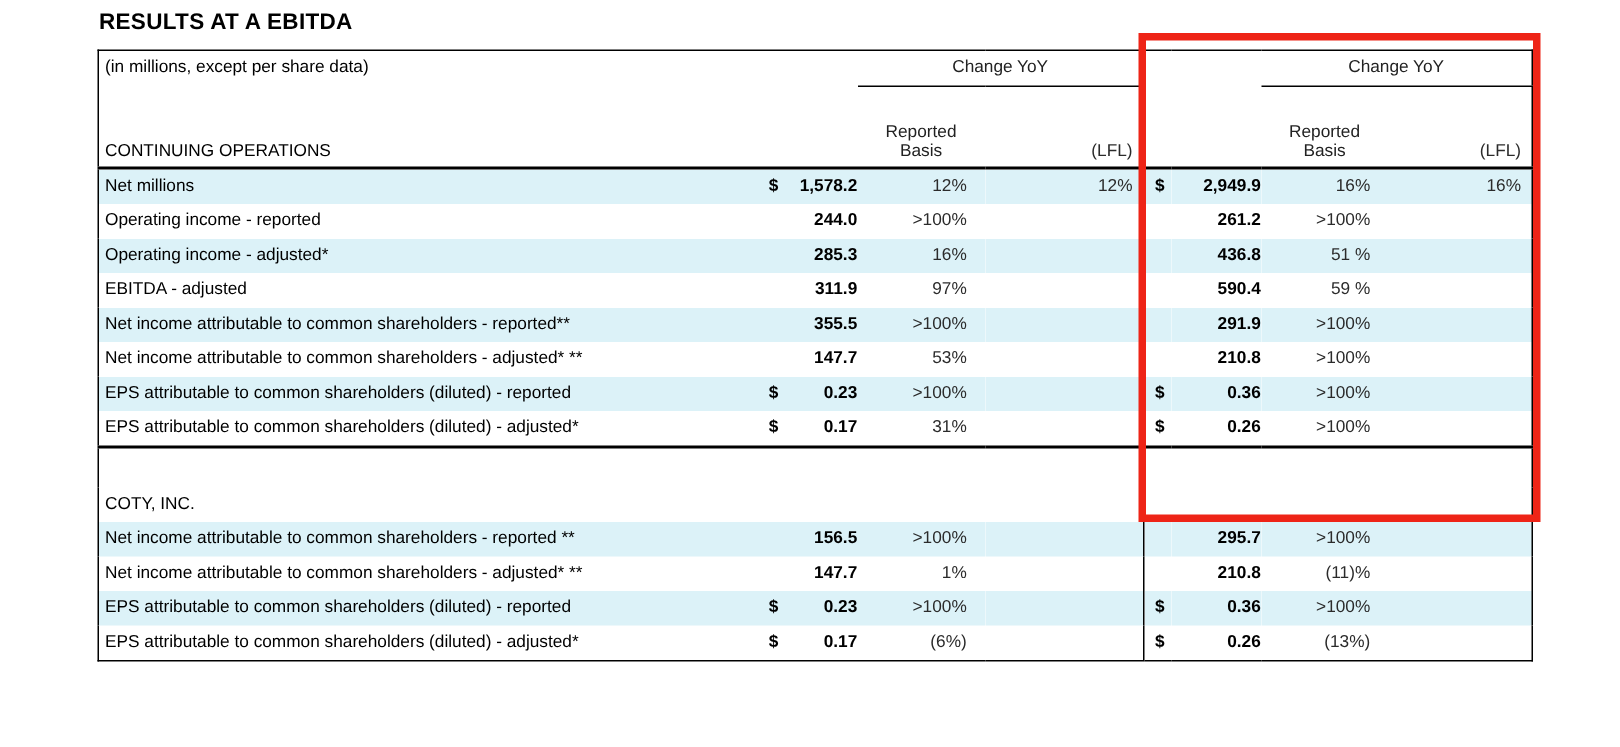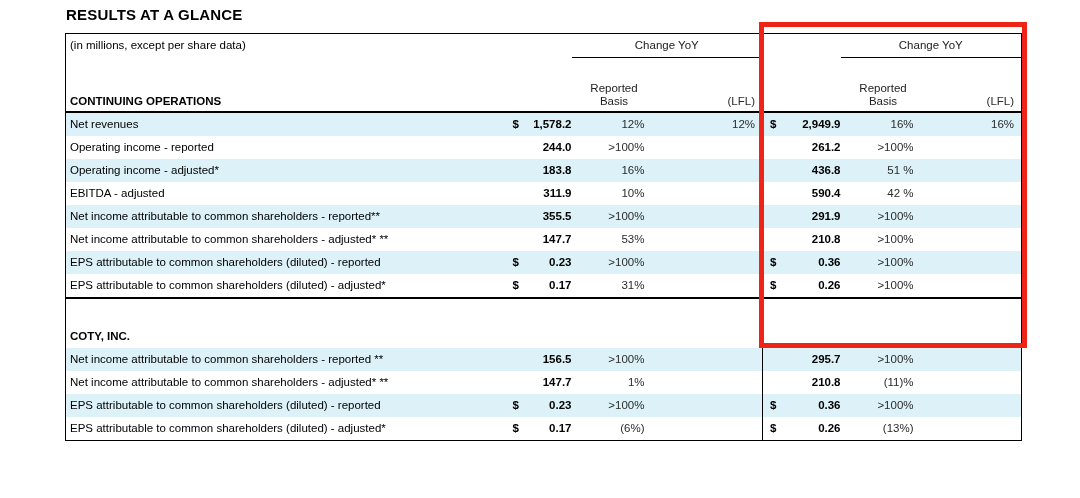--- a/index.html
+++ b/index.html
@@ -32,37 +32,37 @@
   tr.hA td { height:47px; vertical-align:bottom; }
   .phead {
     font-weight:bold; text-align:center; white-space:pre-line;
     padding-bottom:3px; border-bottom:1.5px solid #000;
   }
   tr.hB td { height:23px; }
   .cyoy { text-align:center; border-bottom:1.5px solid #000; color:#222; }
   tr.hC td { height:50px; vertical-align:bottom; border-bottom:2px solid #000; padding-bottom:3px; }
   .repb { text-align:center; color:#222; }
   .repb span { display:inline-block; width:52px; white-space:normal; text-align:center; }
-  .sechead { font-weight:bold; }
+  .sechead { font-weight:normal; }
   
   tr.data td { height:23px; }
   tr.alt { background:var(--row-alt); }
   tr.secend td { border-bottom:2px solid #000; }
   tr.blank td { height:26px; }
   
   .redbox {
     position:absolute; left:759px; top:22px; width:268px; height:326px;
     border:5px solid var(--box-red); box-sizing:border-box;
     pointer-events:none; z-index:5;
   }
 </style>
 </head>
 <body>
 
-<div class="title">RESULTS AT A GLANCE</div>
+<div class="title">RESULTS AT A EBITDA</div>
 
 <div class="tablewrap">
   <table class="results">
     <colgroup>
       <col style="width:440px">
         <col style="width:18px">
         <col style="width:48px">
         <col style="width:85px">
         <col style="width:106px">
       <col style="width:18px">
@@ -85,21 +85,21 @@
       <td class="lbl sechead">CONTINUING OPERATIONS</td>
       <td colspan="2"></td>
       <td class="repb"><span>Reported Basis</span></td>
       <td class="lfl divr">(LFL)</td>
       <td colspan="2"></td>
       <td class="repb"><span>Reported Basis</span></td>
       <td class="lfl">(LFL)</td>
     </tr>
 
     <tr class="data alt">
-      <td class="lbl">Net revenues</td>
+      <td class="lbl">Net millions</td>
       <td class="ds">$</td>
       <td class="val">1,578.2</td>
       <td class="rep">12%</td>
       <td class="lfl divr">12%</td>
       <td class="ds">$</td>
       <td class="val">2,949.9</td>
       <td class="rep">16%</td>
       <td class="lfl">16%</td>
     </tr>
     <tr class="data">
@@ -109,37 +109,37 @@
       <td class="rep">&gt;100%</td>
       <td class="lfl divr"></td>
       <td class="ds"></td>
       <td class="val">261.2</td>
       <td class="rep">&gt;100%</td>
       <td class="lfl"></td>
     </tr>
     <tr class="data alt">
       <td class="lbl">Operating income - adjusted*</td>
       <td class="ds"></td>
-      <td class="val">183.8</td>
+      <td class="val">285.3</td>
       <td class="rep">16%</td>
       <td class="lfl divr"></td>
       <td class="ds"></td>
       <td class="val">436.8</td>
       <td class="rep">51 %</td>
       <td class="lfl"></td>
     </tr>
     <tr class="data">
       <td class="lbl">EBITDA - adjusted</td>
       <td class="ds"></td>
       <td class="val">311.9</td>
-      <td class="rep">10%</td>
+      <td class="rep">97%</td>
       <td class="lfl divr"></td>
       <td class="ds"></td>
       <td class="val">590.4</td>
-      <td class="rep">42 %</td>
+      <td class="rep">59 %</td>
       <td class="lfl"></td>
     </tr>
     <tr class="data alt">
       <td class="lbl">Net income attributable to common shareholders - reported**</td>
       <td class="ds"></td>
       <td class="val">355.5</td>
       <td class="rep">&gt;100%</td>
       <td class="lfl divr"></td>
       <td class="ds"></td>
       <td class="val">291.9</td>

